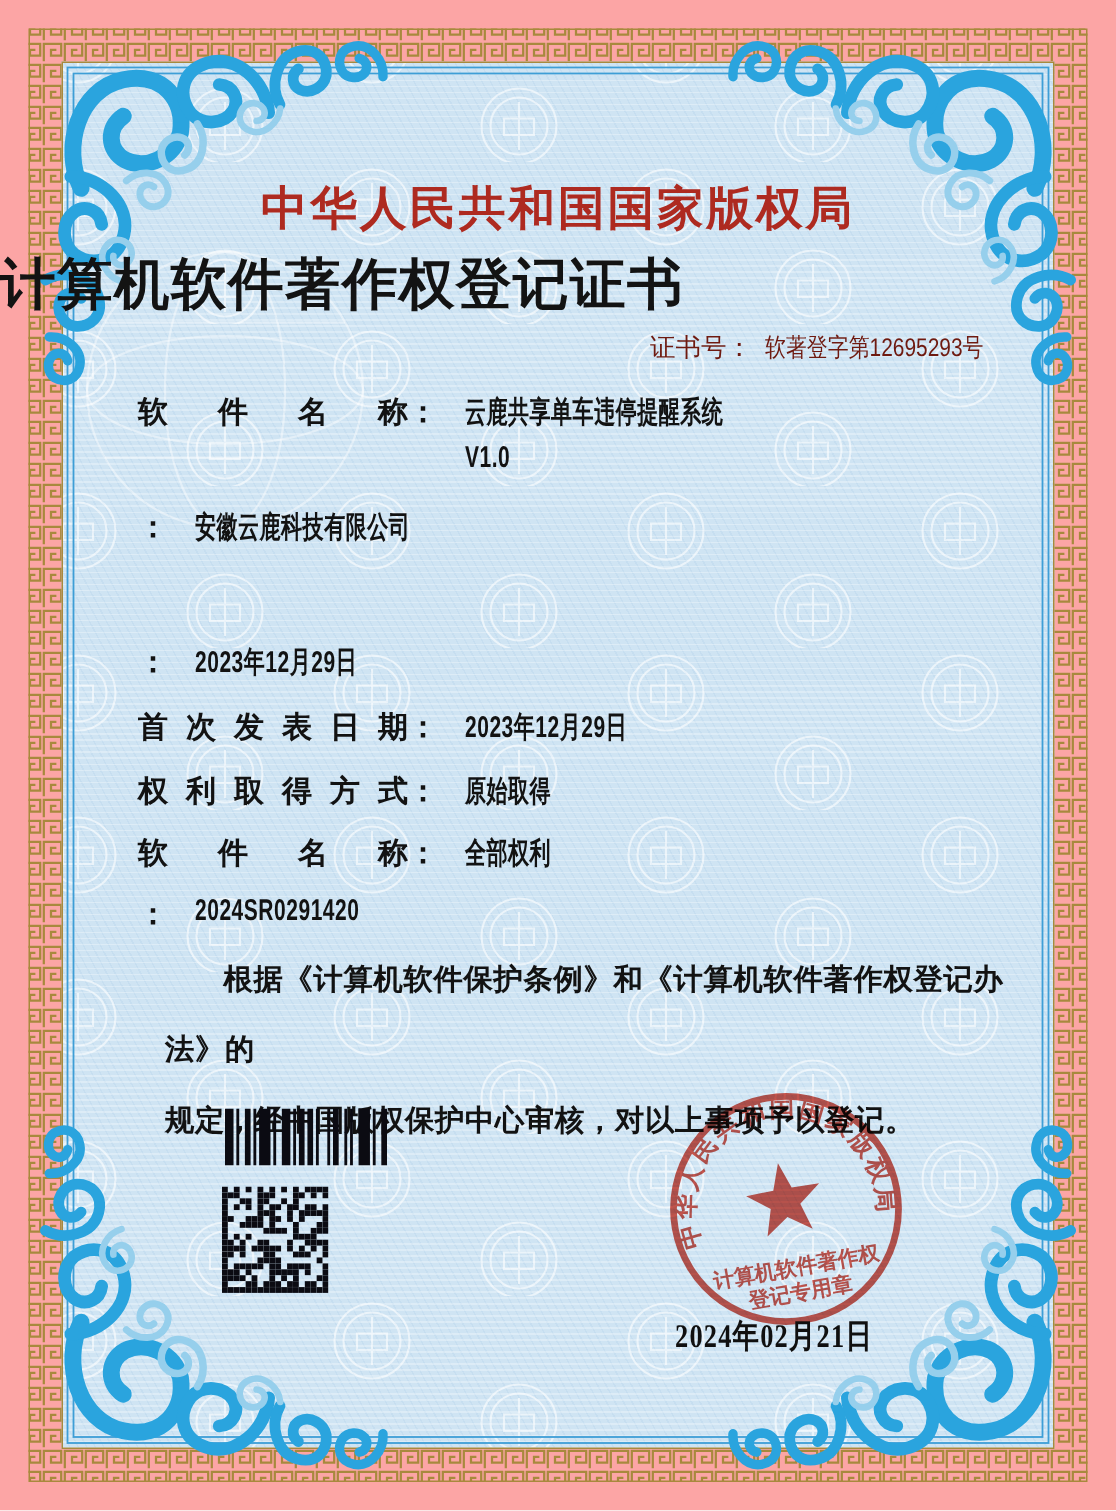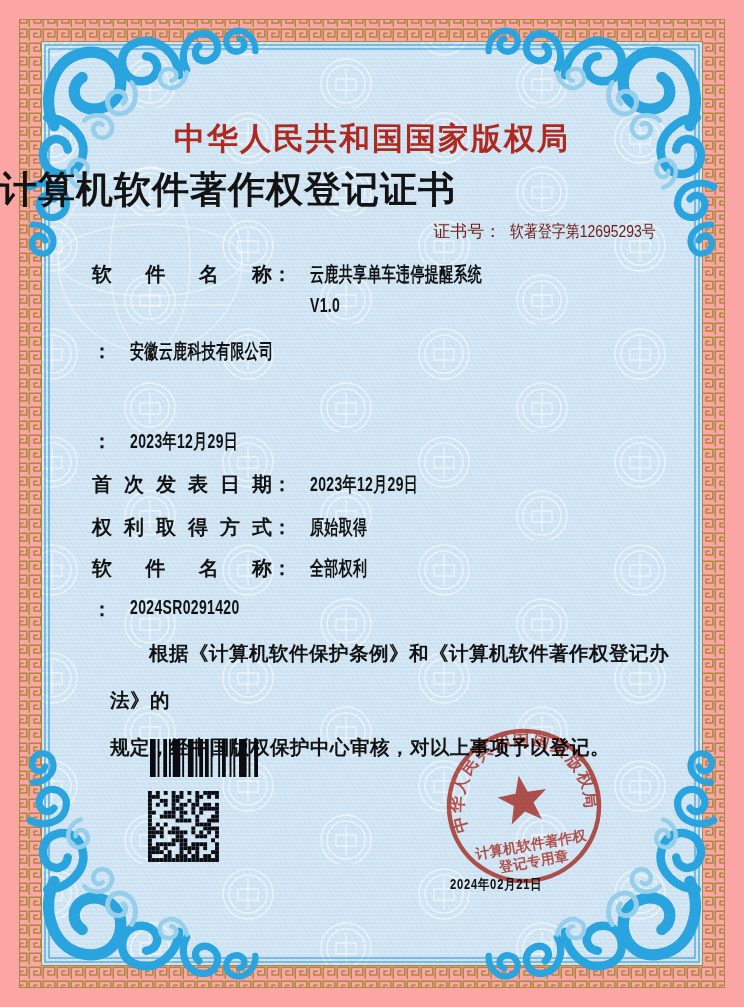--- a/index.html
+++ b/index.html
@@ -26,21 +26,21 @@
     display:inline-block;transform:scaleX(0.70);transform-origin:left top;white-space:nowrap;}
   .fval .ver{margin-top:6px;}
   .r1{top:261px}.r2{top:338px}.r3{top:428px}.r4{top:471px}.r5{top:514px}.r6{top:555px}.r7{top:596px}
   .statement{position:absolute;left:90px;top:630px;width:580px;color:#121212;
     font-size:19.5px;font-weight:700;line-height:47px;white-space:pre-line;
     text-indent:2em;letter-spacing:0.5px;margin-left:20px;}
   .barcode{position:absolute;left:150px;top:739px;}
   .dmx{position:absolute;left:148px;top:791px;}
   .seal{position:absolute;left:433px;top:715px;mix-blend-mode:multiply;}
   .issue-date{position:absolute;left:450px;top:876px;color:#101010;z-index:6;
-    font-size:14px;font-weight:700;}
+    font-size:22px;font-weight:700;font-family:Liberation Serif, serif;}
   .issue-date span{display:inline-block;transform:scaleX(0.80);transform-origin:left center;letter-spacing:1px;}
 </style>
 </head>
 <body>
 
 <div class="cert">
   <div class="texture"></div>
 
   <svg class="deco" width="744" height="1007" viewBox="0 0 744 1007">
     <defs>

